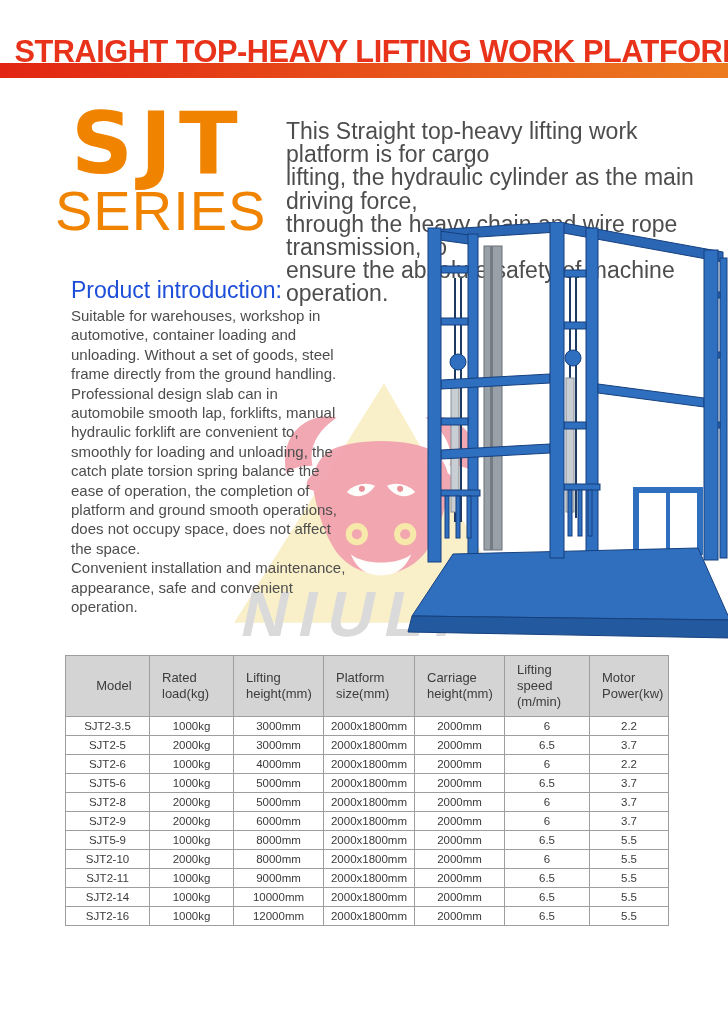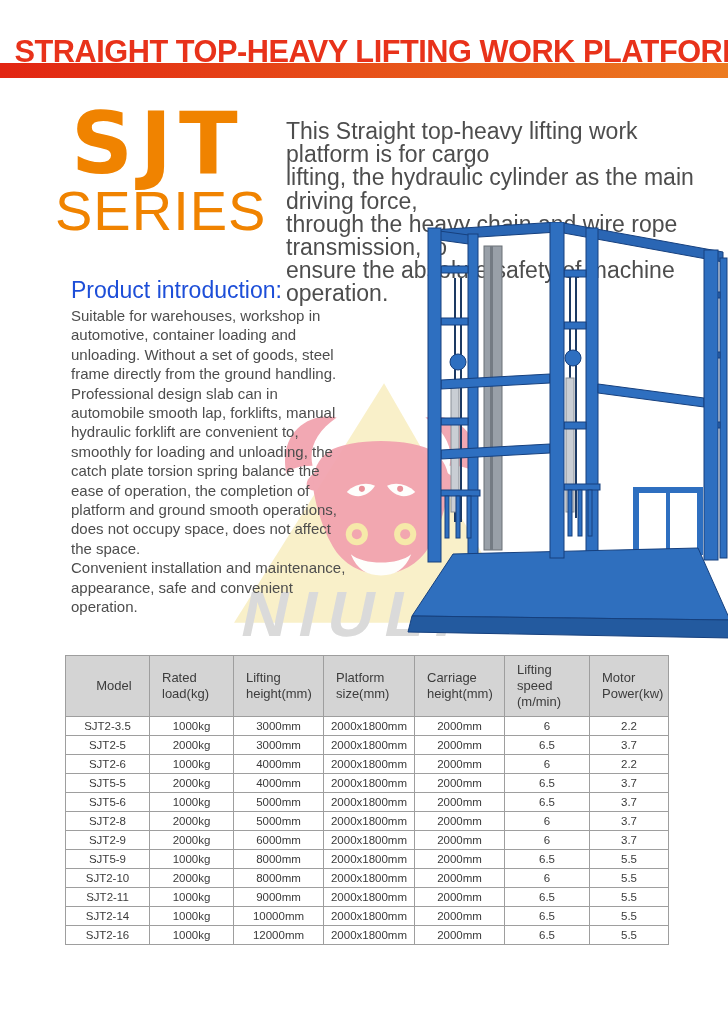--- a/index.html
+++ b/index.html
@@ -232,29 +232,20 @@
         <tr>
           <td>SJT2-6</td>
           <td>1000kg</td>
           <td>4000mm</td>
           <td>2000x1800mm</td>
           <td>2000mm</td>
           <td>6</td>
           <td>2.2</td>
         </tr>
         <tr>
-          <td>SJT5-5</td>
-          <td>2000kg</td>
-          <td>4000mm</td>
-          <td>2000x1800mm</td>
-          <td>2000mm</td>
-          <td>6.5</td>
-          <td>3.7</td>
-        </tr>
-        <tr>
           <td>SJT5-6</td>
           <td>1000kg</td>
           <td>5000mm</td>
           <td>2000x1800mm</td>
           <td>2000mm</td>
           <td>6.5</td>
           <td>3.7</td>
         </tr>
         <tr>
           <td>SJT2-8</td>

